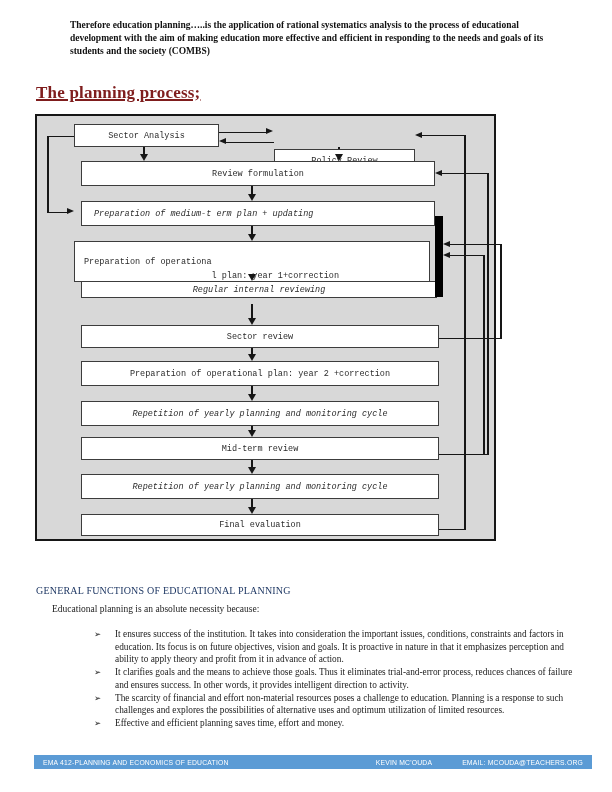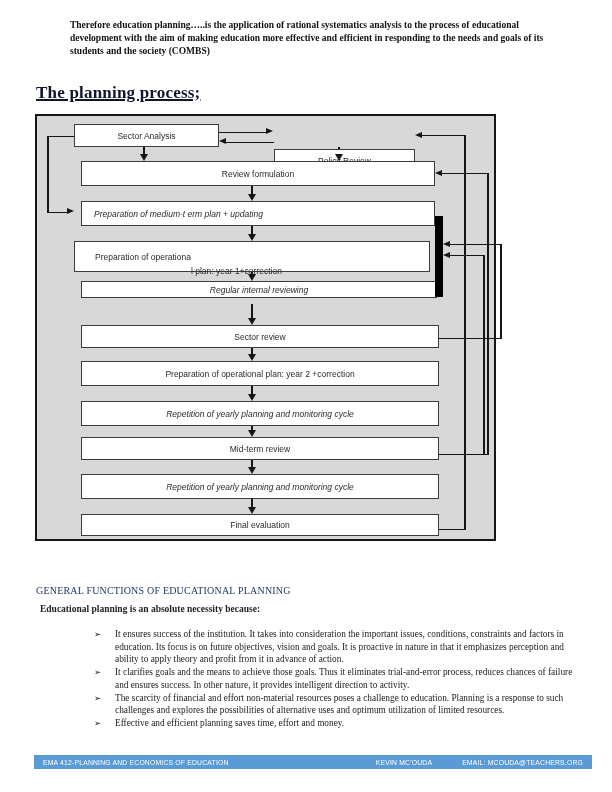--- a/index.html
+++ b/index.html
@@ -3,45 +3,45 @@
 <meta charset="utf-8">
 <style>
   html,body{margin:0;padding:0;background:#ffffff;}
   #page{position:relative;width:612px;height:792px;background:#ffffff;overflow:hidden;
         font-family:"Liberation Serif", serif;color:#1c1c1c;}
 
   
   .intro{position:absolute;left:70px;top:19px;width:478px;font-weight:bold;
          font-size:9.5px;line-height:13px;color:#111;}
   .green-head{position:absolute;left:36px;top:83px;font-size:17px;font-weight:bold;
-              color:#0f172a;text-decoration:underline;text-decoration-thickness:2px;
+              color:#7f1d1d;text-decoration:underline;text-decoration-thickness:2px;
               letter-spacing:.2px;}
 
   
   .dg{position:absolute;left:35px;top:114px;width:461px;height:427px;
       background:#d8d8d8;border:2px solid #161616;box-sizing:border-box;}
   .fbox{position:absolute;background:#ffffff;border:1px solid #3c3c3c;box-sizing:border-box;
-        font-family:Liberation Sans, sans-serif;font-size:8.5px;color:#2b2b2b;
+        font-family:Liberation Mono, monospace;font-size:8.5px;color:#2b2b2b;
         display:flex;align-items:center;justify-content:center;white-space:nowrap;z-index:3;}
   .fbox.left{justify-content:flex-start;}
   .fbox.it{font-style:italic;}
   .hline,.vline{position:absolute;background:#161616;z-index:2;}
   .hline{height:1.5px;}
   .vline{width:1.5px;}
   .ah{position:absolute;width:0;height:0;z-index:4;}
   .ah.down{border-left:4px solid transparent;border-right:4px solid transparent;border-top:7px solid #161616;}
   .ah.right{border-top:3.5px solid transparent;border-bottom:3.5px solid transparent;border-left:7px solid #161616;}
   .ah.left{border-top:3.5px solid transparent;border-bottom:3.5px solid transparent;border-right:7px solid #161616;}
   .blackbar{position:absolute;left:398px;top:100px;width:8px;height:81px;background:#000;z-index:5;}
   .drop{position:relative;top:2.5px;margin-top:24px;}
 
   
   .navy-head{position:absolute;left:36px;top:585px;font-size:10px;font-weight:normal;
              color:#1f3864;letter-spacing:.2px;}
-  .nec{position:absolute;left:40px;top:604px;font-size:9.5px;color:#222;font-weight:bold;}
+  .nec{position:absolute;left:52px;top:604px;font-size:9.5px;color:#222;}
   .blist{position:absolute;left:94px;top:628px;width:484px;margin:0;padding:0;list-style:none;
          font-size:9.3px;line-height:12.7px;color:#222;}
   .blist li{position:relative;padding-left:21px;margin:0;}
   .bmark{position:absolute;left:0;top:0;font-family:"DejaVu Sans", sans-serif;font-size:8.5px;color:#222;}
   .btext{display:block;width:462px;}
 
   
   .footer{position:absolute;left:34px;top:755px;width:558px;height:14px;background:#5b9bd5;
           display:flex;align-items:center;font-family:"Liberation Sans", sans-serif;
           font-size:6.8px;color:#ffffff;letter-spacing:.2px;box-sizing:border-box;
@@ -57,21 +57,21 @@
   <div class="intro">Therefore education planning…..is the application of rational systematics analysis to the process of educational development with the aim of making education more effective and efficient in responding to the needs and goals of its students and the society (COMBS)</div>
 
   <div class="green-head">The planning process;</div>
 
   <div class="dg">
 
     <div class="fbox" style="left:37px;top:8px;width:145px;height:23px;">Sector Analysis</div>
     <div class="fbox" style="left:237px;top:8px;width:141px;height:23px;margin-top:25px;">Policy Review</div>
     <div class="fbox" style="left:44px;top:45px;width:354px;height:25px;">Review formulation</div>
     <div class="fbox it left" style="left:44px;top:85px;width:354px;height:25px;padding-left:12px;">Preparation of medium-t erm plan + updating</div>
-    <div class="fbox left" style="left:37px;top:125px;width:356px;height:31px;padding-left:20px;">
+    <div class="fbox left" style="left:37px;top:125px;width:356px;height:41px;padding-left:9px;">
         <span>Preparation of operationa</span>
         <span class="drop">l plan: year 1+correction</span>
       </div>
     <div class="fbox it" style="left:44px;top:165px;width:356px;height:17px;">Regular internal reviewing</div>
     <div class="fbox" style="left:44px;top:209px;width:358px;height:23px;">Sector review</div>
     <div class="fbox" style="left:44px;top:245px;width:358px;height:25px;">Preparation of operational plan: year 2 +correction</div>
     <div class="fbox it" style="left:44px;top:285px;width:358px;height:25px;">Repetition of yearly planning and monitoring cycle</div>
     <div class="fbox" style="left:44px;top:321px;width:358px;height:23px;">Mid-term review</div>
     <div class="fbox it" style="left:44px;top:358px;width:358px;height:25px;">Repetition of yearly planning and monitoring cycle</div>
     <div class="fbox" style="left:44px;top:398px;width:358px;height:22px;">Final evaluation</div>
@@ -135,21 +135,21 @@
   <div class="navy-head">GENERAL FUNCTIONS OF EDUCATIONAL PLANNING</div>
   <div class="nec">Educational planning is an absolute necessity because:</div>
 
   <ul class="blist">
     <li>
       <span class="bmark">➢</span>
       <span class="btext">It ensures success of the institution. It takes into consideration the important issues, conditions, constraints and factors in education. Its focus is on future objectives, vision and goals. It is proactive in nature in that it emphasizes perception and ability to apply theory and profit from it in advance of action.</span>
     </li>
     <li>
       <span class="bmark">➢</span>
-      <span class="btext">It clarifies goals and the means to achieve those goals. Thus it eliminates trial-and-error process, reduces chances of failure and ensures success. In other nature, it provides intelligent direction to activity.</span>
+      <span class="btext">It clarifies goals and the means to achieve those goals. Thus it eliminates trial-and-error process, reduces chances of failure and ensures success. In other words, it provides intelligent direction to activity.</span>
     </li>
     <li>
       <span class="bmark">➢</span>
       <span class="btext">The scarcity of financial and effort non-material resources poses a challenge to education. Planning is a response to such challenges and explores the possibilities of alternative uses and optimum utilization of limited resources.</span>
     </li>
     <li>
       <span class="bmark">➢</span>
       <span class="btext">Effective and efficient planning saves time, effort and money.</span>
     </li>
   </ul>

